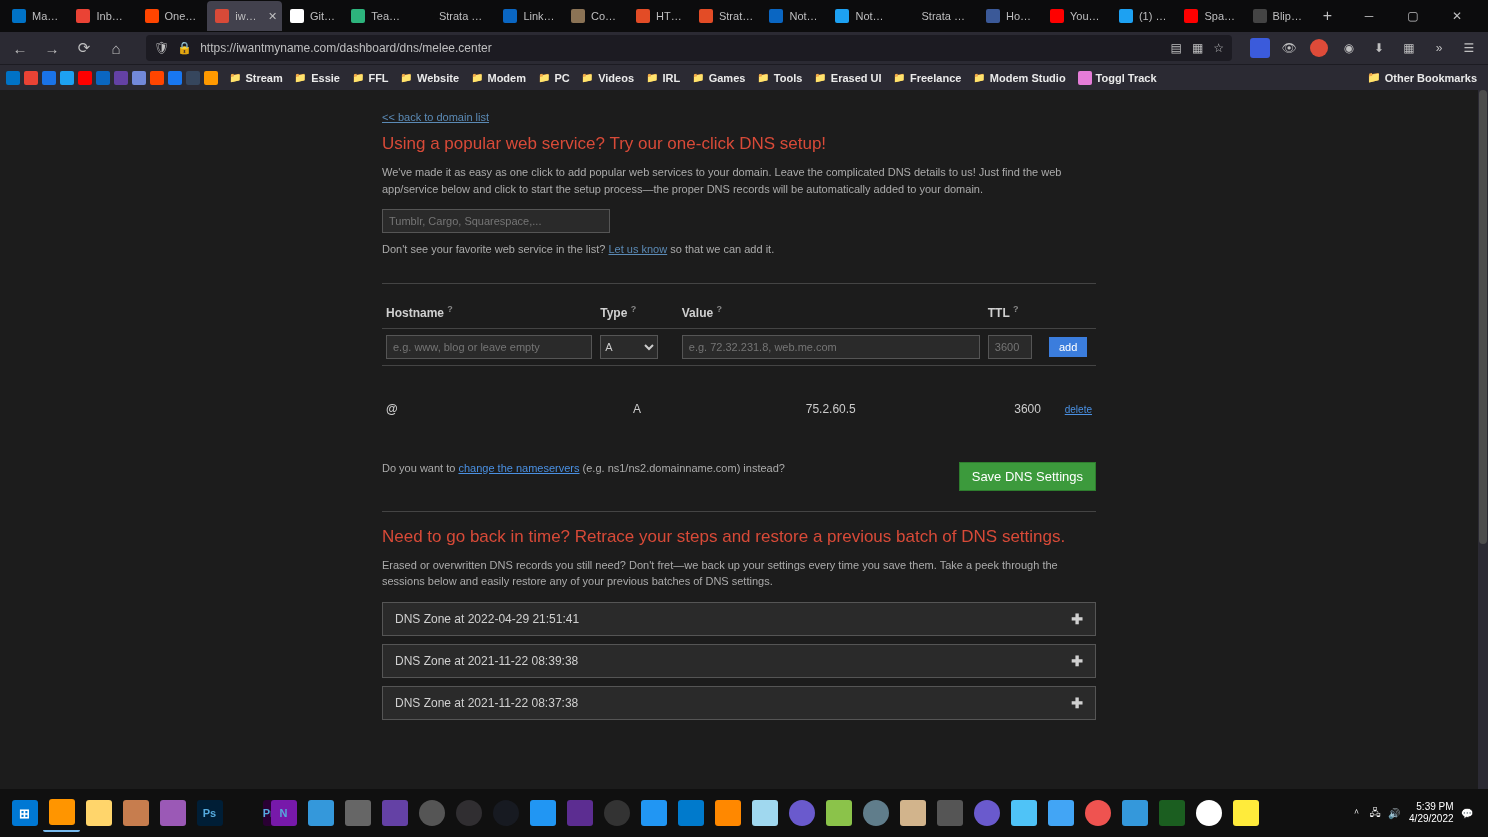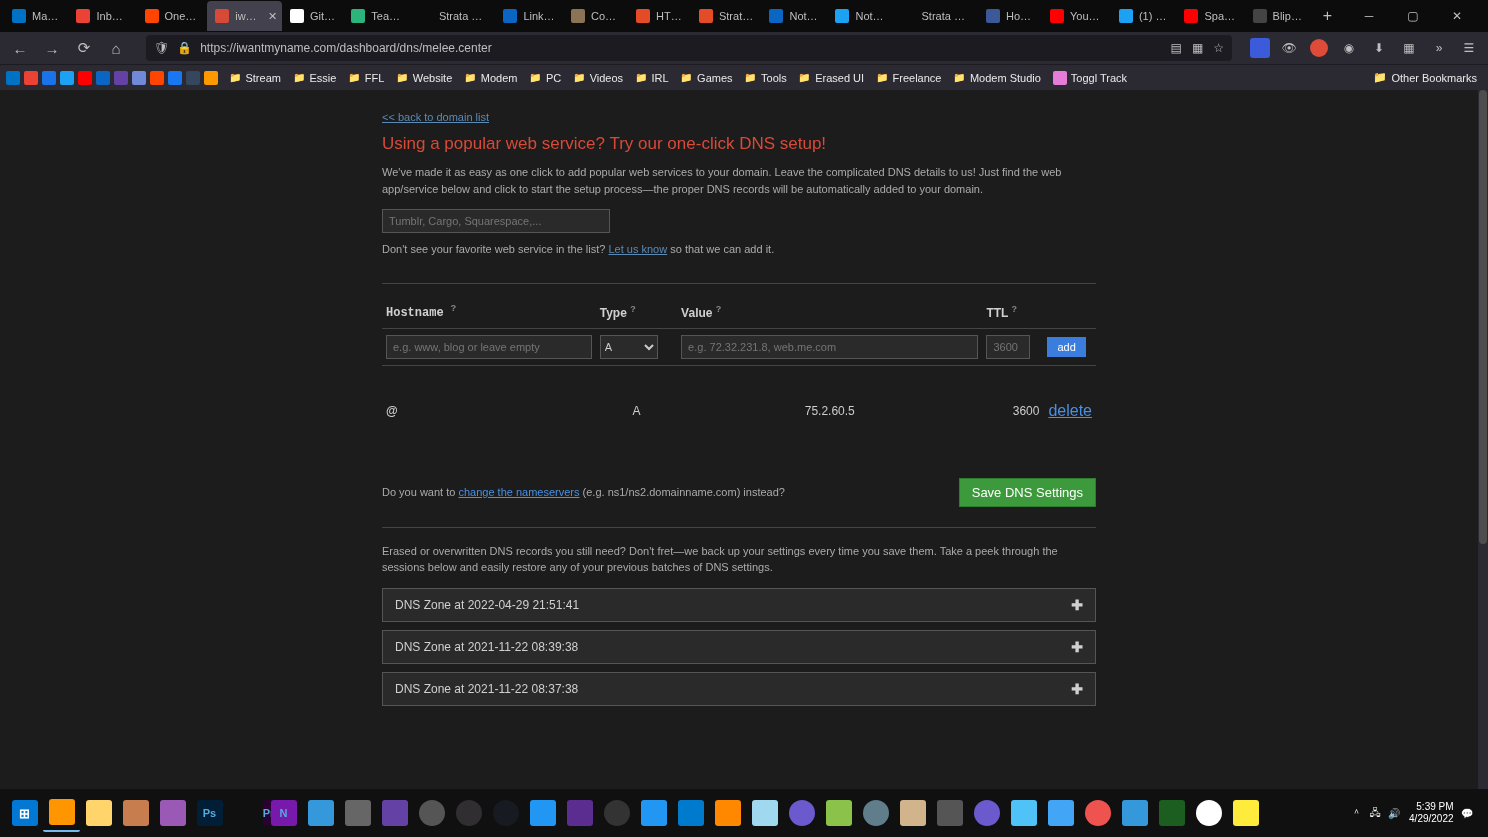--- a/index.html
+++ b/index.html
@@ -87,20 +87,21 @@
   font-size: 11px;
 }
 .bookmark-item {
   display: flex;
   align-items: center;
   gap: 4px;
   padding: 2px 5px;
   border-radius: 3px;
   cursor: pointer;
   color: #eaeaea;
+  font-weight: bold;
 }
 .bookmark-folder::before {
   content: "📁";
   font-size: 10px;
 }
 .bm-icon { width:14px;height:14px;border-radius:2px;display:inline-flex;align-items:center;justify-content:center;font-size:9px;font-weight:bold;}
 .other-bookmarks { margin-left:auto; }
 
 
 .viewport {
@@ -160,21 +161,21 @@
 .dns-table { width: 100%; border-collapse: collapse; }
 .dns-table th {
   text-align: left;
   font-size: 12px;
   font-weight: bold;
   color: #d0d0d0;
   padding: 0 4px 8px;
   border-bottom: 1px solid #444;
 }
 .dns-table th .help { font-size:9px; vertical-align:super; color:#888;}
-.col-host { width: 210px; font-family: Liberation Mono, monospace;}
+.col-host { width: 210px;}
 .col-type { width: 80px;}
 .col-val { width: 300px;}
 .col-ttl { width: 60px;}
 .col-act { width: 50px;}
 .input-row td { padding: 6px 4px; border-bottom:1px solid #444;}
 .dns-input {
   width: 100%;
   height: 24px;
   border: 1px solid #555;
   background: #2a2a2a;
@@ -189,25 +190,25 @@
   color: #fff;
   border: none;
   padding: 4px 10px;
   font-size: 11px;
   cursor: pointer;
 }
 .record-row td { padding: 6px 4px; font-size: 12px; color: #ccc; }
 .record-row td.hostname { font-weight: bold; }
 .record-row td.center { text-align: center; }
 .record-row td.right { text-align: right; }
-.delete-link { color: #4a90e2; text-decoration: underline; font-size: 16px; cursor:pointer;}
+.delete-link { color: #4a90e2; text-decoration: underline; font-size: 10px; cursor:pointer;}
 
 .nameserver-row {
-  display: flex; justify-content: space-between; align-items: center;
-  margin-top: 52px; margin-bottom: 20px;
+  display: flex; justify-content: space-between; align-items: flex-start;
+  margin-top: 40px; margin-bottom: 20px;
 }
 .nameserver-row a { color: #4a90e2; text-decoration: underline;}
 .save-btn {
   background: #3c9a3c;
   border: 1px solid #2e7d2e;
   color: #fff;
   padding: 6px 12px;
   font-size: 13px;
   cursor: pointer;
 }
@@ -476,20 +477,21 @@
     </table>
 
     <div class="nameserver-row">
       <div style="font-size:11px;color:#ababab;">
         <span>Do you want to </span><a href="#">change the nameservers</a><span> (e.g. ns1/ns2.domainname.com) instead?</span>
       </div>
       <button class="save-btn">Save DNS Settings</button>
     </div>
 
     <hr class="sep" style="margin:15px 0;">
+    <h2 class="red-heading">Need to go back in time? Retrace your steps and restore a previous batch of DNS settings.</h2>
     <p class="desc-text">Erased or overwritten DNS records you still need? Don't fret—we back up your settings every time you save them. Take a peek through the sessions below and easily restore any of your previous batches of DNS settings.</p>
     <div id="backups-container">
         <div class="backup-item">
           <span>DNS Zone at 2022-04-29 21:51:41</span>
           <span class="plus-icon">✚</span>
         </div>
         <div class="backup-item">
           <span>DNS Zone at 2021-11-22 08:39:38</span>
           <span class="plus-icon">✚</span>
         </div>

